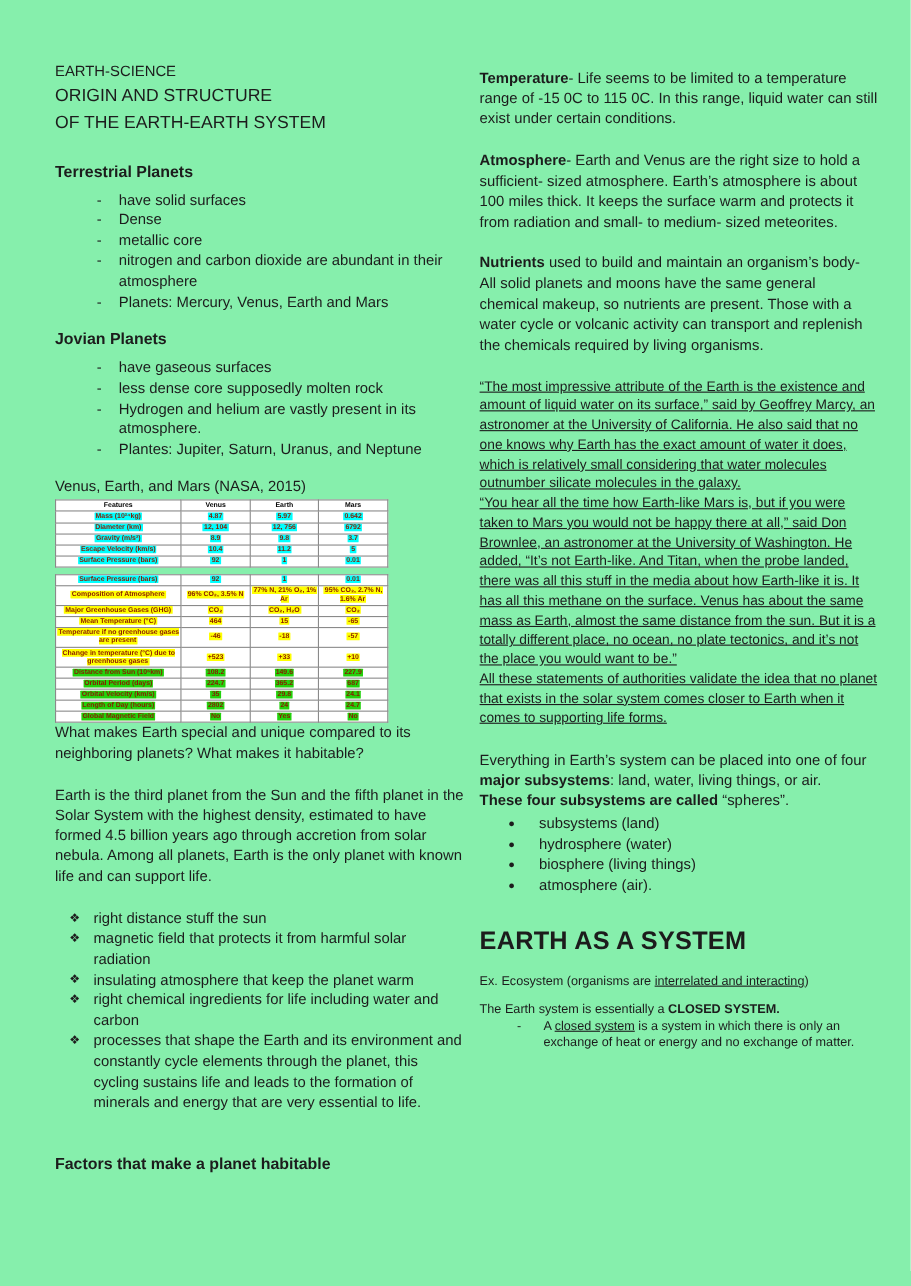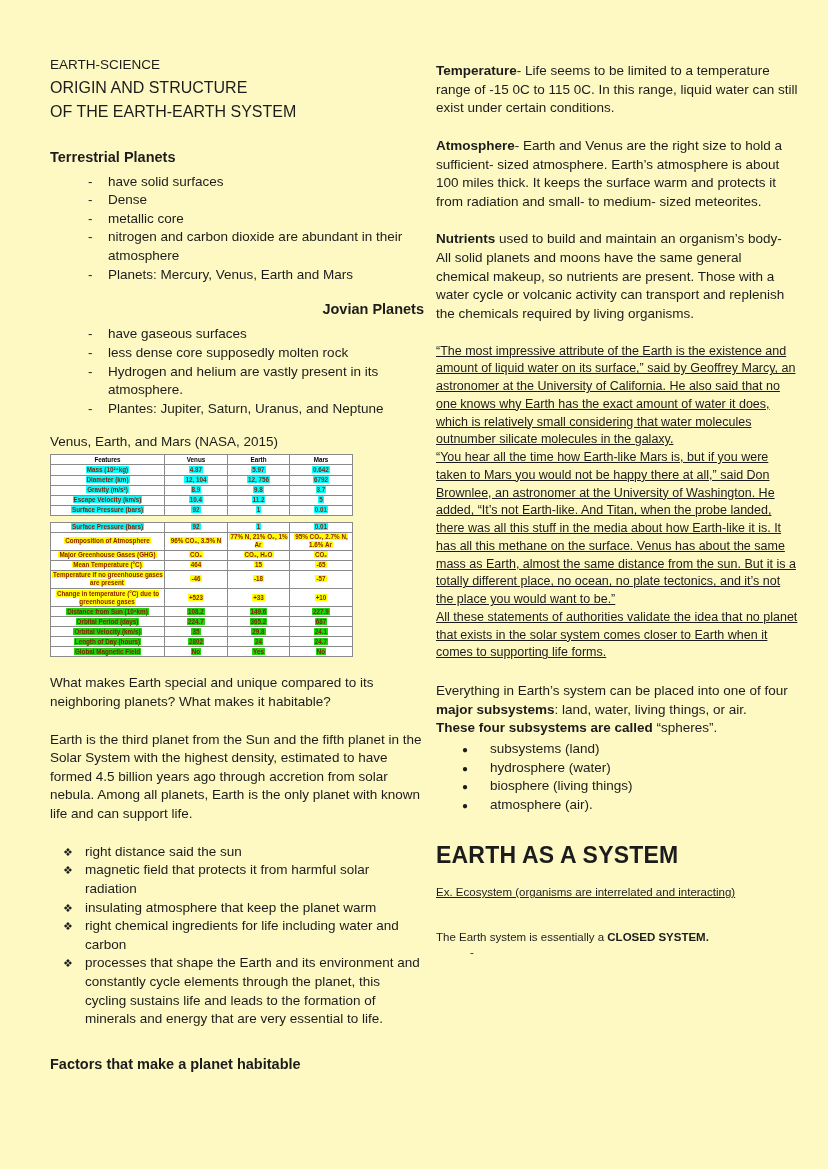--- a/index.html
+++ b/index.html
@@ -1,26 +1,26 @@
 <!DOCTYPE html>
 <html><head>
 <meta charset="utf-8">
 <style>
   html,body { margin:0; padding:0; background:#ffffff; }
   .page {
-    position:relative; width:828px; height:1169px; background:#fef9c3;
+    position:relative; width:828px; height:1169px; background:#86efac;
     font-family:"Liberation Sans", sans-serif; color:#1c1c1c; overflow:hidden;
   }
   .col-left  { position:absolute; left:50px;  top:56px; width:374px; }
   .col-right { position:absolute; left:436px; top:62px; width:362px; }
 
   .kicker { font-size:13.5px; line-height:1.3; }
   .doc-title { font-size:16px; font-weight:normal; line-height:1.5; margin:2px 0 0 0; }
   .h2 { font-size:14.5px; font-weight:bold; margin:25px 0 8px 0; }
-  .h2.tight { margin-top:17px;text-align:right; }
+  .h2.tight { margin-top:17px; }
   p.body { font-size:13.5px; line-height:1.38; margin:0 0 19px 0; }
 
   ul.plain { list-style:none; margin:2px 0 0 0; padding:0; }
   ul.plain li { display:flex; font-size:13.5px; line-height:1.38; }
   ul.dash-list { padding-left:38px; }
   ul.dash-list .mk { width:20px; flex:0 0 20px; }
   ul.diamond-list { padding-left:13px; margin-top:0; }
   ul.diamond-list .mk { width:22px; flex:0 0 22px; font-size:11px; padding-top:2px; }
   ul.dot-list { padding-left:26px; }
   ul.dot-list .mk { width:28px; flex:0 0 28px; font-size:10px; padding-top:3px; }
@@ -40,25 +40,25 @@
   tr.g .hl { background:#23d10c; }
   .tgap { height:6px; }
 
   .q { font-size:12.5px; line-height:1.42; margin:0; }
   .quotes { margin:0 0 20px 0;text-decoration:underline; }
   p.nogap { margin:0; }
   .u { text-decoration:underline; }
 
   .big-heading { font-size:23px; font-weight:bold; margin:28px 0 16px 0; letter-spacing:0.2px; }
   .small { font-size:11.5px; line-height:1.33; margin:0; }
-  .small.gap { margin-bottom:29px;text-decoration:underline; }
+  .small.gap { margin-bottom:10px; }
   .bullet-row { display:flex; font-size:11.5px; line-height:1.33; padding-left:34px; }
   .bullet-row .mk { width:24px; flex:0 0 24px; }
 
-  .factors { margin-top:27px; }
+  .factors { margin-top:39px; }
 </style>
 </head>
 <body>
 
 <div class="page">
 
   <div class="col-left">
     <div class="kicker">EARTH-SCIENCE</div>
     <div class="doc-title">
       <span>ORIGIN AND STRUCTURE</span><br>
@@ -228,27 +228,27 @@
       </tr>
       <tr class="g">
         <td><span class="hl">Global Magnetic Field</span></td>
         <td><span class="hl">No</span></td>
         <td><span class="hl">Yes</span></td>
         <td><span class="hl">No</span></td>
       </tr>
     </tbody>
       </table>
 
-    <p class="body" style="margin-top:17px">What makes Earth special and unique compared to its neighboring planets? What makes it habitable?</p>
+    <p class="body" style="">What makes Earth special and unique compared to its neighboring planets? What makes it habitable?</p>
     <p class="body">Earth is the third planet from the Sun and the fifth planet in the Solar System with the highest density, estimated to have formed 4.5 billion years ago through accretion from solar nebula. Among all planets, Earth is the only planet with known life and can support life.</p>
 
     <ul class="plain diamond-list">
       <li>
           <span class="mk">❖</span>
-          <span>right distance said the sun</span>
+          <span>right distance stuff the sun</span>
         </li>
       <li>
           <span class="mk">❖</span>
           <span>magnetic field that protects it from harmful solar radiation</span>
         </li>
       <li>
           <span class="mk">❖</span>
           <span>insulating atmosphere that keep the planet warm</span>
         </li>
       <li>
@@ -296,16 +296,17 @@
         </li>
     </ul>
 
     <div class="big-heading">EARTH AS A SYSTEM</div>
 
     <p class="small gap"><span>Ex. Ecosystem (organisms are </span><span class="u">interrelated and interacting</span><span>)</span></p>
 
     <p class="small"><span>The Earth system is essentially a </span><b>CLOSED SYSTEM.</b></p>
     <div class="bullet-row">
       <span class="mk">-</span>
+      <span><span>A </span><span class="u">closed system</span><span> is a system in which there is only an exchange of heat or energy and no exchange of matter.</span></span>
     </div>
   </div>
 
 </div>
 
 </body></html>

